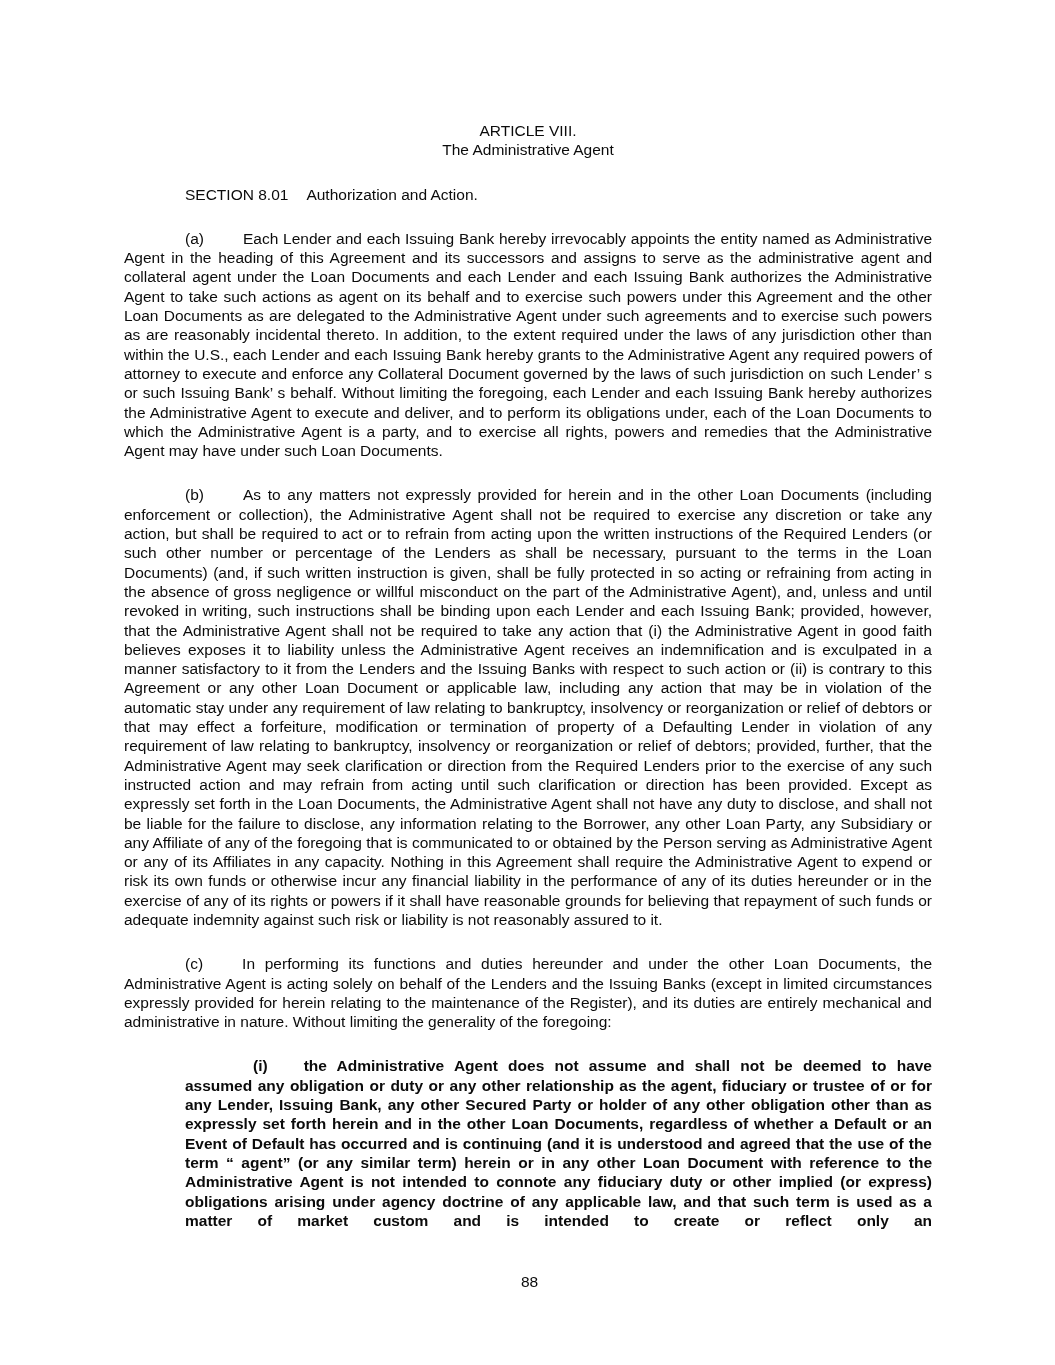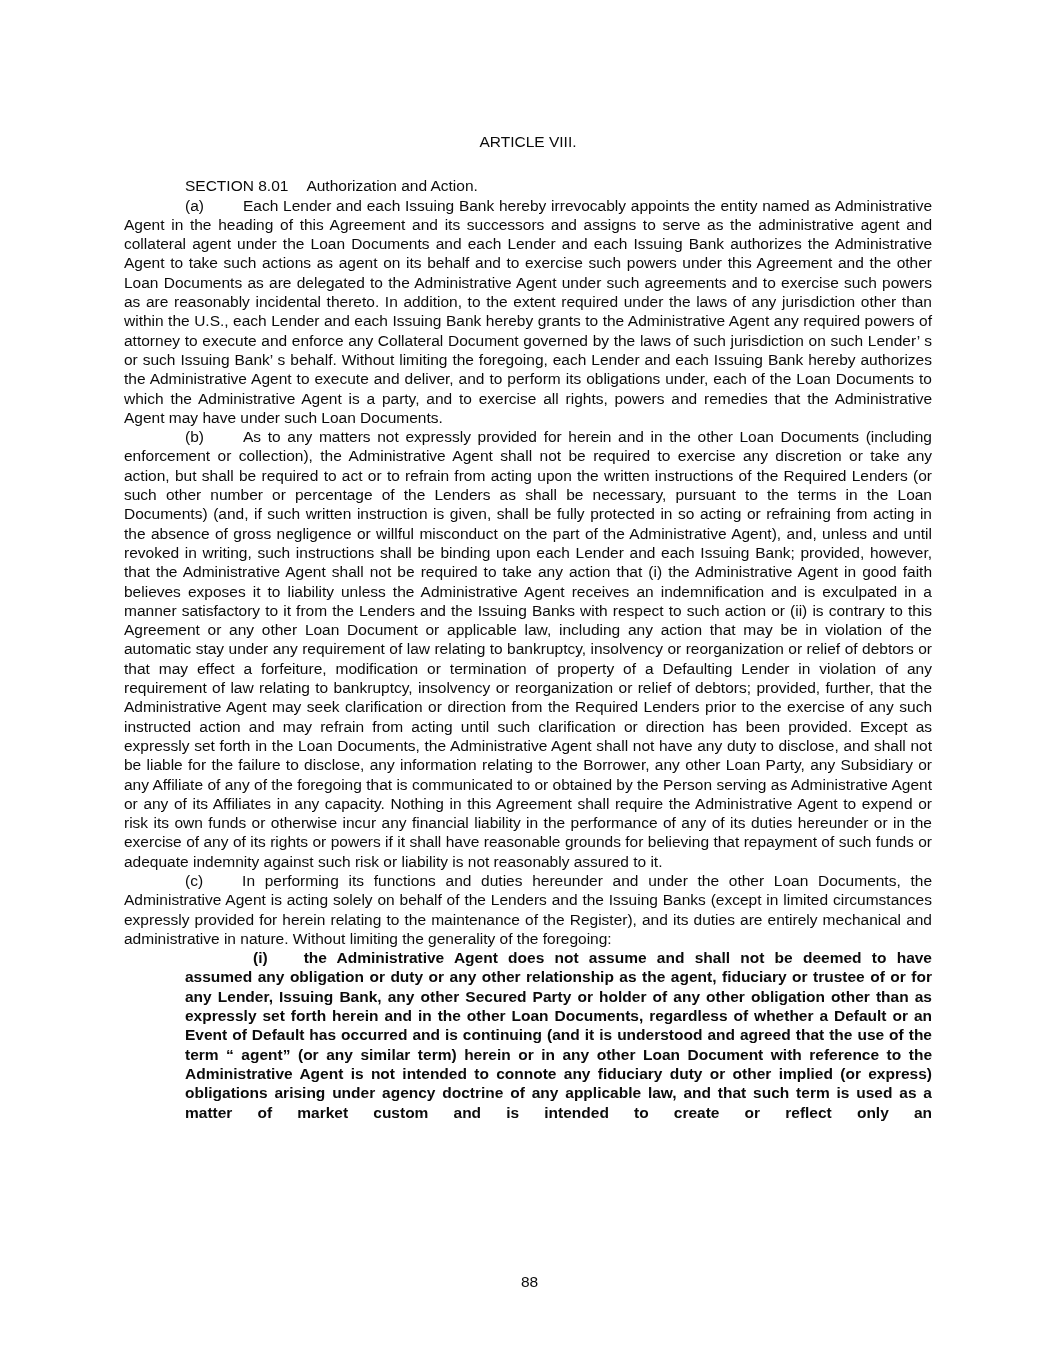--- a/index.html
+++ b/index.html
@@ -15,21 +15,21 @@
     background: #ffffff;
     font-family: "Liberation Sans", sans-serif;
     font-size: 15.5px;
     line-height: 19.3px;
     color: #0b0b0b;
     overflow: hidden;
   }
   .content {
     position: absolute;
     left: 124px;
-    top: 132px;
+    top: 121px;
     width: 808px;
   }
   .title-block {
     text-align: center;
   }
   .title-line {
     white-space: nowrap;
   }
   p {
     margin: 0;
@@ -39,20 +39,21 @@
     text-indent: 61px;
     text-align: left;
   }
   .heading-gap {
     display: inline-block;
     width: 18px;
   }
   .underlined {
   }
   .body-para {
+    margin-top: 25px;
     text-align: justify;
     text-indent: 61px;
   }
   .tab-gap {
     display: inline-block;
     width: 39px;
   }
   .sub-para {
     margin-left: 61px;
     text-indent: 68px;
@@ -73,20 +74,21 @@
   }
 </style>
 </head>
 <body>
 
 <div class="page">
   <div class="content">
 
     <div class="title-block">
       <div class="title-line">ARTICLE VIII.</div>
+      <div class="title-line">The Administrative Agent</div>
     </div>
 
     <p class="section-heading"><span>SECTION 8.01</span><span class="heading-gap"></span><span class="underlined">Authorization and Action</span><span>.</span></p>
 
     <p class="body-para"><span>(a)</span><span class="tab-gap"></span><span>Each Lender and each Issuing Bank hereby irrevocably appoints the entity named as Administrative Agent in the heading of this Agreement and its successors and assigns to serve as the administrative agent and collateral agent under the Loan Documents and each Lender and each Issuing Bank authorizes the Administrative Agent to take such actions as agent on its behalf and to exercise such powers under this Agreement and the other Loan Documents as are delegated to the Administrative Agent under such agreements and to exercise such powers as are reasonably incidental thereto. In addition, to the extent required under the laws of any jurisdiction other than within the U.S., each Lender and each Issuing Bank hereby grants to the Administrative Agent any required powers of attorney to execute and enforce any Collateral Document governed by the laws of such jurisdiction on such Lender’ s or such Issuing Bank’ s behalf. Without limiting the foregoing, each Lender and each Issuing Bank hereby authorizes the Administrative Agent to execute and deliver, and to perform its obligations under, each of the Loan Documents to which the Administrative Agent is a party, and to exercise all rights, powers and remedies that the Administrative Agent may have under such Loan Documents.</span></p>
 
     <p class="body-para"><span>(b)</span><span class="tab-gap"></span><span>As to any matters not expressly provided for herein and in the other Loan Documents (including enforcement or collection), the Administrative Agent shall not be required to exercise any discretion or take any action, but shall be required to act or to refrain from acting upon the written instructions of the Required Lenders (or such other number or percentage of the Lenders as shall be necessary, pursuant to the terms in the Loan Documents) (and, if such written instruction is given, shall be fully protected in so acting or refraining from acting in the absence of gross negligence or willful misconduct on the part of the Administrative Agent), and, unless and until revoked in writing, such instructions shall be binding upon each Lender and each Issuing Bank; provided, however, that the Administrative Agent shall not be required to take any action that (i) the Administrative Agent in good faith believes exposes it to liability unless the Administrative Agent receives an indemnification and is exculpated in a manner satisfactory to it from the Lenders and the Issuing Banks with respect to such action or (ii) is contrary to this Agreement or any other Loan Document or applicable law, including any action that may be in violation of the automatic stay under any requirement of law relating to bankruptcy, insolvency or reorganization or relief of debtors or that may effect a forfeiture, modification or termination of property of a Defaulting Lender in violation of any requirement of law relating to bankruptcy, insolvency or reorganization or relief of debtors; provided, further, that the Administrative Agent may seek clarification or direction from the Required Lenders prior to the exercise of any such instructed action and may refrain from acting until such clarification or direction has been provided. Except as expressly set forth in the Loan Documents, the Administrative Agent shall not have any duty to disclose, and shall not be liable for the failure to disclose, any information relating to the Borrower, any other Loan Party, any Subsidiary or any Affiliate of any of the foregoing that is communicated to or obtained by the Person serving as Administrative Agent or any of its Affiliates in any capacity. Nothing in this Agreement shall require the Administrative Agent to expend or risk its own funds or otherwise incur any financial liability in the performance of any of its duties hereunder or in the exercise of any of its rights or powers if it shall have reasonable grounds for believing that repayment of such funds or adequate indemnity against such risk or liability is not reasonably assured to it.</span></p>
 
     <p class="body-para"><span>(c)</span><span class="tab-gap"></span><span>In performing its functions and duties hereunder and under the other Loan Documents, the Administrative Agent is acting solely on behalf of the Lenders and the Issuing Banks (except in limited circumstances expressly provided for herein relating to the maintenance of the Register), and its duties are entirely mechanical and administrative in nature. Without limiting the generality of the foregoing:</span></p>
 

